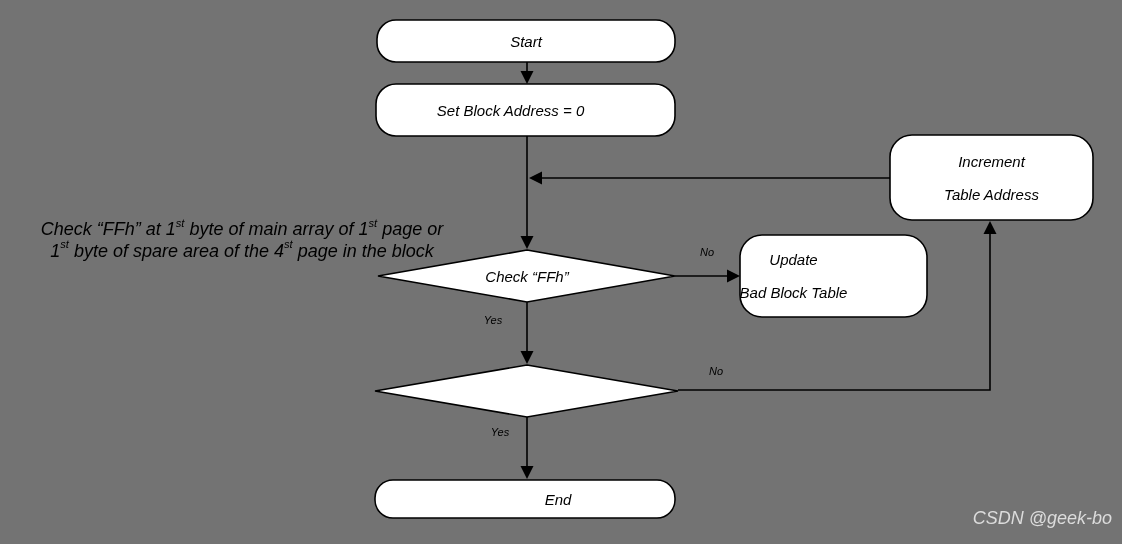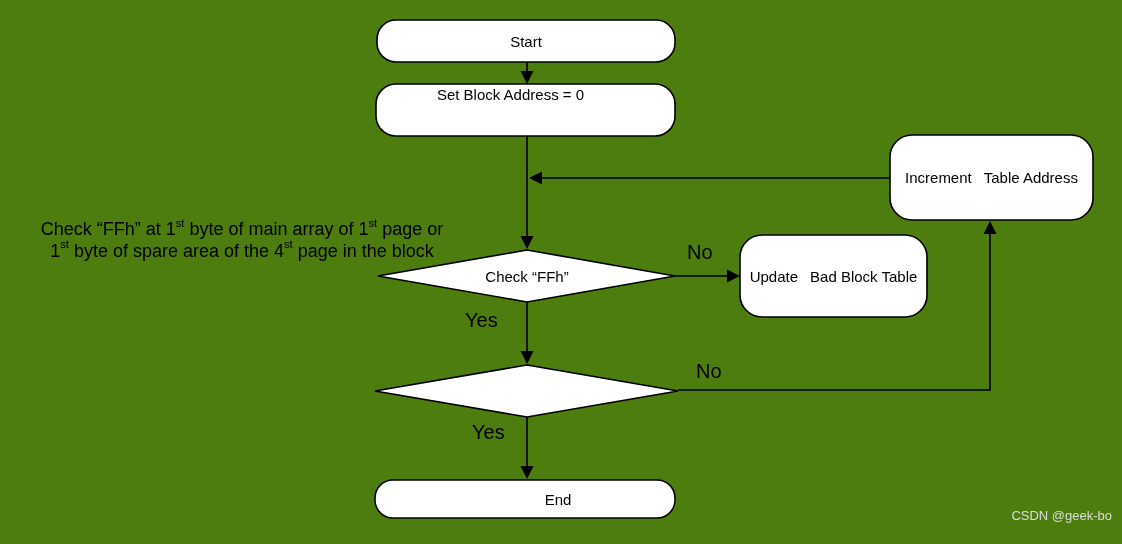--- a/index.html
+++ b/index.html
@@ -5,47 +5,49 @@
   html, body {
     margin: 0;
     padding: 0;
     background: #ffffff;
     font-family: "Liberation Sans", "DejaVu Sans", sans-serif;
   }
   .canvas {
     position: relative;
     width: 1122px;
     height: 544px;
-    background: #4d7c0f;
+    background: #737373;
     overflow: hidden;
     color: #000000;
+    font-style: italic;
   }
   .shape-layer {
     position: absolute;
     left: 0;
     top: 0;
     width: 1122px;
     height: 544px;
   }
   .label {
     position: absolute;
     display: flex;
     align-items: center;
     justify-content: center;
     text-align: center;
     font-size: 15px;
     line-height: 21px;
     color: #000000;
     white-space: nowrap;
   }
-  .label.two-line { flex-direction: row; gap: 12px; }
+  .label.two-line { flex-direction: column; gap: 12px; }
   .edge-label {
     position: absolute;
-    font-size: 20px;
+    font-size: 11px;
     line-height: 17px;
+    text-align: center;
     color: #000000;
     white-space: nowrap;
   }
   .annotation {
     position: absolute;
     left: 24px;
     top: 219px;
     width: 436px;
     text-align: center;
     font-size: 18px;
@@ -57,21 +59,21 @@
     line-height: 0;
     position: relative;
     top: -0.1em;
   }
   .watermark {
     position: absolute;
     left: 912px;
     top: 508px;
     width: 200px;
     text-align: right;
-    font-size: 13px;
+    font-size: 18px;
     color: #dcdcdc;
     white-space: nowrap;
   }
 </style>
 </head>
 <body>
 
 <div class="canvas">
 
   <svg class="shape-layer" viewBox="0 0 1122 544" xmlns="http://www.w3.org/2000/svg">
@@ -101,30 +103,30 @@
       <polygon points="529,178 542,171.5 542,184.5"></polygon>
       <polygon points="740,276 727,269.5 727,282.5"></polygon>
       <polygon points="527,364 520.5,351 533.5,351"></polygon>
       <polygon points="990,221 983.5,234 996.5,234"></polygon>
       <polygon points="527,479 520.5,466 533.5,466"></polygon>
     </g>
   </svg>
 
   <div class="label" style="left:377px; top:20px; width:298px; height:42px;">Start</div>
 
-  <div class="label" style="left:376px; top:68px; width:269px; height:52px;">Set Block Address = 0</div>
+  <div class="label" style="left:376px; top:84px; width:269px; height:52px;">Set Block Address = 0</div>
 
   <div class="label two-line" style="left:890px; top:135px; width:203px; height:85px;">
     <div>Increment</div>
     <div>Table Address</div>
   </div>
 
   <div class="label" style="left:377px; top:250px; width:300px; height:52px;">Check “FFh”</div>
 
-  <div class="label two-line" style="left:740px; top:235px; width:187px; height:82px;">
+  <div class="label two-line" style="left:700px; top:235px; width:187px; height:82px;">
     <div>Update</div>
     <div>Bad Block Table</div>
   </div>
 
 
   <div class="label" style="left:375px; top:480px; width:300px; height:38px;margin-left:33px;">End</div>
 
   <div class="edge-label" style="left:687px; top:244px; width:40px;">No</div>
 
   <div class="edge-label" style="left:465px; top:312px; width:56px;">Yes</div>

